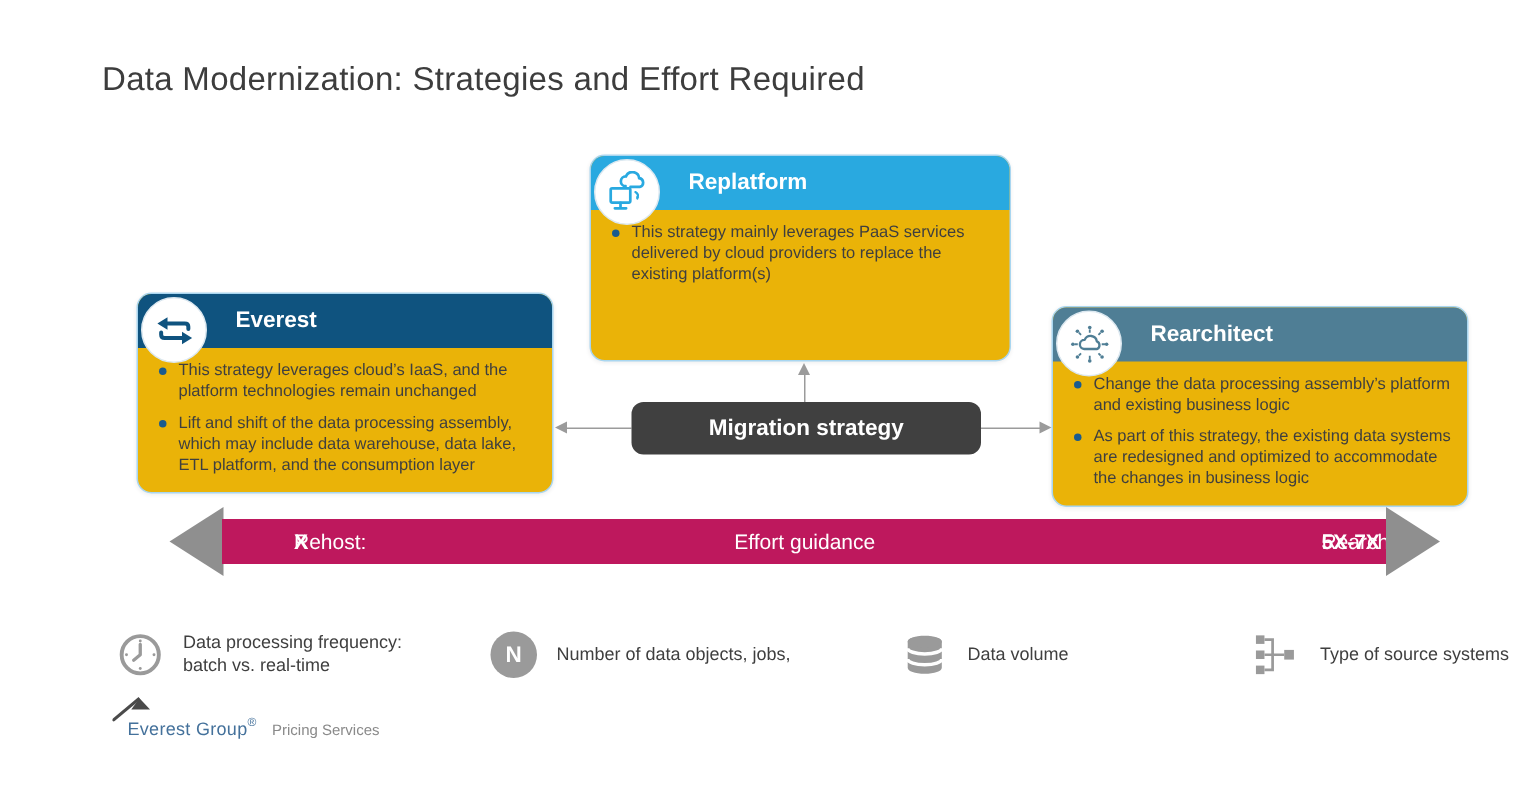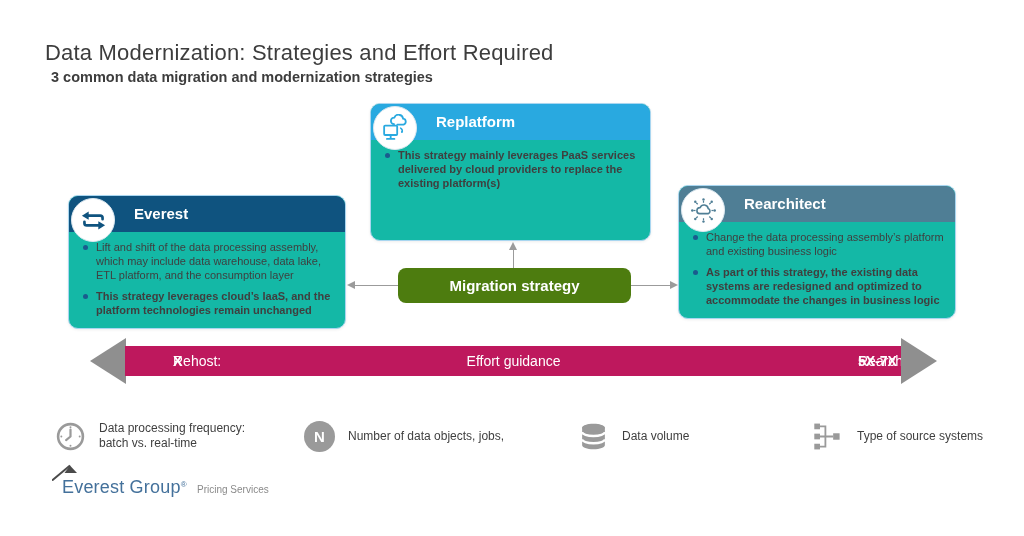--- a/index.html
+++ b/index.html
@@ -1,36 +1,36 @@
 <!DOCTYPE html>
 <html><head>
 <meta charset="utf-8">
 <style>
   * { margin:0; padding:0; box-sizing:border-box; }
   html,body { background:#fff; }
   body { font-family:"Liberation Sans", sans-serif; color:#3F3F3F; }
-  .canvas { position:relative; width:988px; height:536px; background:#fff; overflow:hidden; }
+  .canvas { position:relative; width:988px; height:536px; background:#fff; overflow:hidden;margin-left:23px; }
 
   .page-title { position:absolute; left:45px; top:40px; font-size:22px; font-weight:400; color:#3D3D3D; letter-spacing:.2px; }
   .page-subtitle { position:absolute; left:51px; top:69px; font-size:14.5px; font-weight:700; color:#3D3D3D; }
 
   
-  .strategy-box { position:absolute; background:#14b8a6; border:1px solid #A9D6F0; border-radius:10px; box-shadow:0 1px 3px rgba(0,0,0,.07); }
+  .strategy-box { position:absolute; background:#eab308; border:1px solid #A9D6F0; border-radius:10px; box-shadow:0 1px 3px rgba(0,0,0,.07); }
   .box-header { position:relative; height:36px; border-radius:9px 9px 0 0; }
   .box-title { display:block; padding-left:65px; line-height:36px; color:#fff; font-size:15px; font-weight:700; }
   .icon-circle { position:absolute; left:2px; top:2px; width:44px; height:44px; background:#fff; border:1px solid #DCE8F0; border-radius:50%; display:flex; align-items:center; justify-content:center; z-index:2; }
   .icon-circle svg { width:29px; height:29px; }
   .box-bullets { list-style:none; margin:9px 10px 10px 0; padding-left:27px; }
   .box-bullets li { position:relative; font-size:11px; line-height:1.27; color:#3F3F3F; margin-bottom:7px; }
-  .box-bullets li:last-child { margin-bottom:0;font-weight:bold; }
+  .box-bullets li:last-child { margin-bottom:0; }
   .box-bullets li::before { content:""; position:absolute; left:-13px; top:4px; width:5px; height:5px; border-radius:50%; background:#1A5B8E; }
 
   .box-rehost { left:68px; top:195px; width:278px; min-height:129px; }
   .box-replatform { left:370px; top:103px; width:281px; min-height:138px; }
-  .box-rearchitect { left:678px; top:185px; width:278px; min-height:128px; }
+  .box-rearchitect { left:678px; top:204px; width:278px; min-height:128px; }
 
   
   .migration-box { position:absolute; left:398px; top:268px; width:233px; height:35px; background:#4DB563; border-radius:8px; display:flex; align-items:center; justify-content:center; color:#fff; font-size:15px; font-weight:700; }
 
   
   .conn-line-h { position:absolute; height:0; border-top:1.5px solid #9B9B9B; }
   .conn-line-v { position:absolute; width:0; border-left:1.5px solid #9B9B9B; }
   .arrow-left-sm { position:absolute; width:0; height:0; border-top:4.5px solid transparent; border-bottom:4.5px solid transparent; border-right:8px solid #9B9B9B; }
   .arrow-right-sm { position:absolute; width:0; height:0; border-top:4.5px solid transparent; border-bottom:4.5px solid transparent; border-left:8px solid #9B9B9B; }
   .arrow-up-sm { position:absolute; width:0; height:0; border-left:4.5px solid transparent; border-right:4.5px solid transparent; border-bottom:8px solid #9B9B9B; }
@@ -57,31 +57,30 @@
   .badge-n { width:31px; height:31px; border-radius:50%; background:#9A9A9A; color:#fff; font-size:15px; font-weight:700; display:flex; align-items:center; justify-content:center; }
   .factor-1 { left:54px; }
   .factor-2 { left:304px; }
   .factor-3 { left:577px; }
   .factor-4 { left:812px; }
 
   
   .footer-logo { position:absolute; left:50px; top:464px; width:260px; height:36px; }
   .mountain { position:absolute; left:2px; top:0; width:34px; height:17px; color:#4A4A4A; }
   .brand-line { position:absolute; left:12px; top:13px; white-space:nowrap; }
-  .brand { font-size:18px; color:#44719B; letter-spacing:.2px; }
+  .brand { font-size:12px; color:#44719B; letter-spacing:.2px; }
   .brand-reg { font-size:8px; color:#44719B; vertical-align:super; }
   .tagline { font-size:10px; color:#8A8A8A; margin-left:6px; }
 </style>
 </head>
 <body>
 
 <div class="canvas">
 
   <div class="page-title">Data Modernization: Strategies and Effort Required</div>
-  <div class="page-subtitle">3 common data migration and modernization strategies</div>
 
   <div class="strategy-box box-replatform">
     <div class="box-header" style="background: rgb(41, 169, 224);">
       <div class="icon-circle" style="color: rgb(41, 169, 224);">
         <svg viewBox="0 0 24 24" fill="none">
           <path d="M10.8 8.4 a2.7 2.7 0 0 1 .2-5.4 a3.8 3.8 0 0 1 7.3.9 a2.5 2.5 0 0 1 .3 4.9 h-5.1" stroke="currentColor" stroke-width="1.5" stroke-linecap="round"></path>
           <rect x="2.6" y="9.6" width="10.8" height="7.8" rx="0.8" stroke="currentColor" stroke-width="1.5"></rect>
           <path d="M8 17.6 v2.4 M4.9 20.6 h6.2" stroke="currentColor" stroke-width="1.5" stroke-linecap="round"></path>
           <path d="M16.2 11.6 q2.2 1.2 1.1 3.6" stroke="currentColor" stroke-width="1.2" stroke-linecap="round"></path>
           <path d="M18.3 14.3 l-1.2 1.4 -0.6-1.8 z" fill="currentColor"></path>
@@ -100,22 +99,22 @@
         <svg viewBox="0 0 24 24" fill="none">
           <path d="M19.5 11 V9.8 Q19.5 8 17.5 8 H7.5" stroke="currentColor" stroke-width="2.2" stroke-linecap="round"></path>
           <path d="M8 4.6 L2.4 8 L8 11.4 Z" fill="currentColor"></path>
           <path d="M4.5 13 v1.2 Q4.5 16 6.5 16 H16.5" stroke="currentColor" stroke-width="2.2" stroke-linecap="round"></path>
           <path d="M16 12.6 L21.6 16 L16 19.4 Z" fill="currentColor"></path>
         </svg>
       </div>
       <span class="box-title">Everest</span>
     </div>
     <ul class="box-bullets">
+      <li>This strategy leverages cloud’s IaaS, and the platform technologies remain unchanged</li>
       <li>Lift and shift of the data processing assembly, which may include data warehouse, data lake, ETL platform, and the consumption layer</li>
-      <li>This strategy leverages cloud’s IaaS, and the platform technologies remain unchanged</li>
     </ul>
   </div>
 
   <div class="strategy-box box-rearchitect">
     <div class="box-header" style="background: rgb(79, 126, 149);">
       <div class="icon-circle" style="color: rgb(79, 126, 149);">
         <svg viewBox="0 0 24 24" fill="none">
           <path d="M8.9 14.6 a2.5 2.5 0 0 1 .3-5 a3.5 3.5 0 0 1 6.7.8 a2.3 2.3 0 0 1 .2 4.2 h-7.2 z" stroke="currentColor" stroke-width="1.3" stroke-linejoin="round"></path>
           <g stroke="currentColor" stroke-width="1">
             <path d="M12 5.6 V3.8"></path>
@@ -147,21 +146,21 @@
     </ul>
   </div>
 
   <div class="conn-line-h" style="left:354px; top:285px; width:44px;"></div>
   <div class="arrow-left-sm" style="left:347px; top:281px;"></div>
   <div class="conn-line-h" style="left:631px; top:285px; width:40px;"></div>
   <div class="arrow-right-sm" style="left:670px; top:281px;"></div>
   <div class="conn-line-v" style="left:513px; top:248px; height:20px;"></div>
   <div class="arrow-up-sm" style="left:509px; top:242px;"></div>
 
-  <div class="migration-box" style="background: #4d7c0f;">
+  <div class="migration-box" style="background: #404040;">
     <span>Migration strategy</span>
   </div>
 
   <div class="effort-arrow">
     <div class="ea-head-left" style="border-right-color: rgb(143, 143, 143);"></div>
     <div class="ea-shaft" style="background: #be185d;">
       <span class="ea-left">
           <span>Rehost: </span>
           <span class="ea-bold">X</span>
         </span>

